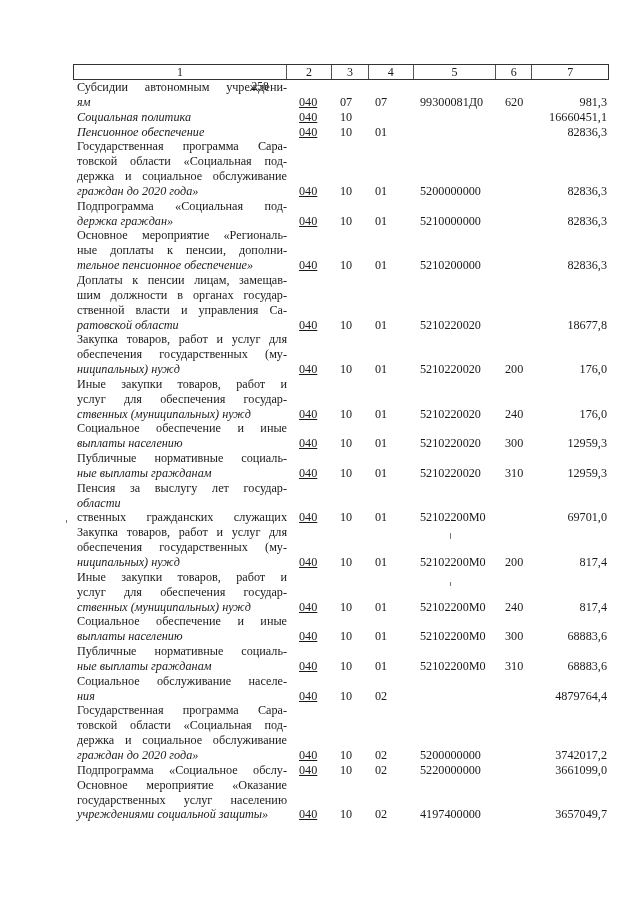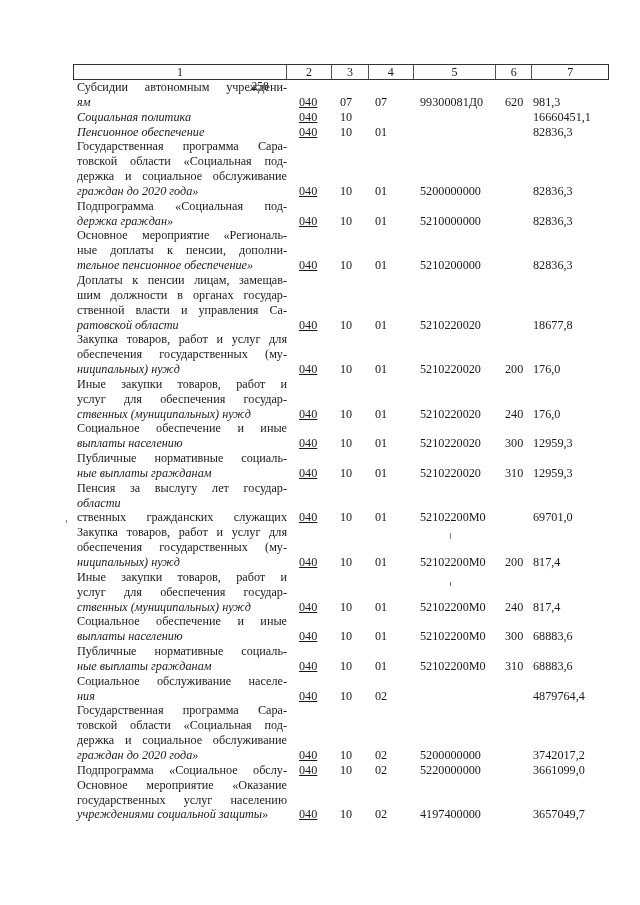--- a/index.html
+++ b/index.html
@@ -17,21 +17,21 @@
   .rows { margin-top: 0px; }
   .row { display: flex; align-items: flex-end; font-size: 12.2px; line-height: 14.85px; }
   .row .c1 { padding-left: 4px; box-sizing: border-box; text-align: justify; text-align-last: left; }
   .row .c1 .ln { display: block; text-align: justify; text-align-last: justify; white-space: nowrap; }
   .row .c1 .ln.last { text-align-last: left; font-style: italic; }
   .row .c2 { padding-left: 12px; box-sizing: border-box; text-decoration: underline; }
   .row .c3 { padding-left: 8px; box-sizing: border-box; }
   .row .c4 { padding-left: 6px; box-sizing: border-box; text-align: left; }
   .row .c5 { padding-left: 6px; box-sizing: border-box; }
   .row .c6 { padding-left: 8px; box-sizing: border-box; }
-  .row .c7 { padding-right: 2px; box-sizing: border-box; }
+  .row .c7 { text-align: right; padding-right: 2px; box-sizing: border-box; }
   .mark { position: absolute; width: 1px; background: #777; }
 </style>
 </head>
 <body>
 
 <div class="page-number">258</div>
 
 <div class="table">
   <div class="header">
     <div class="hc c1">1</div>

